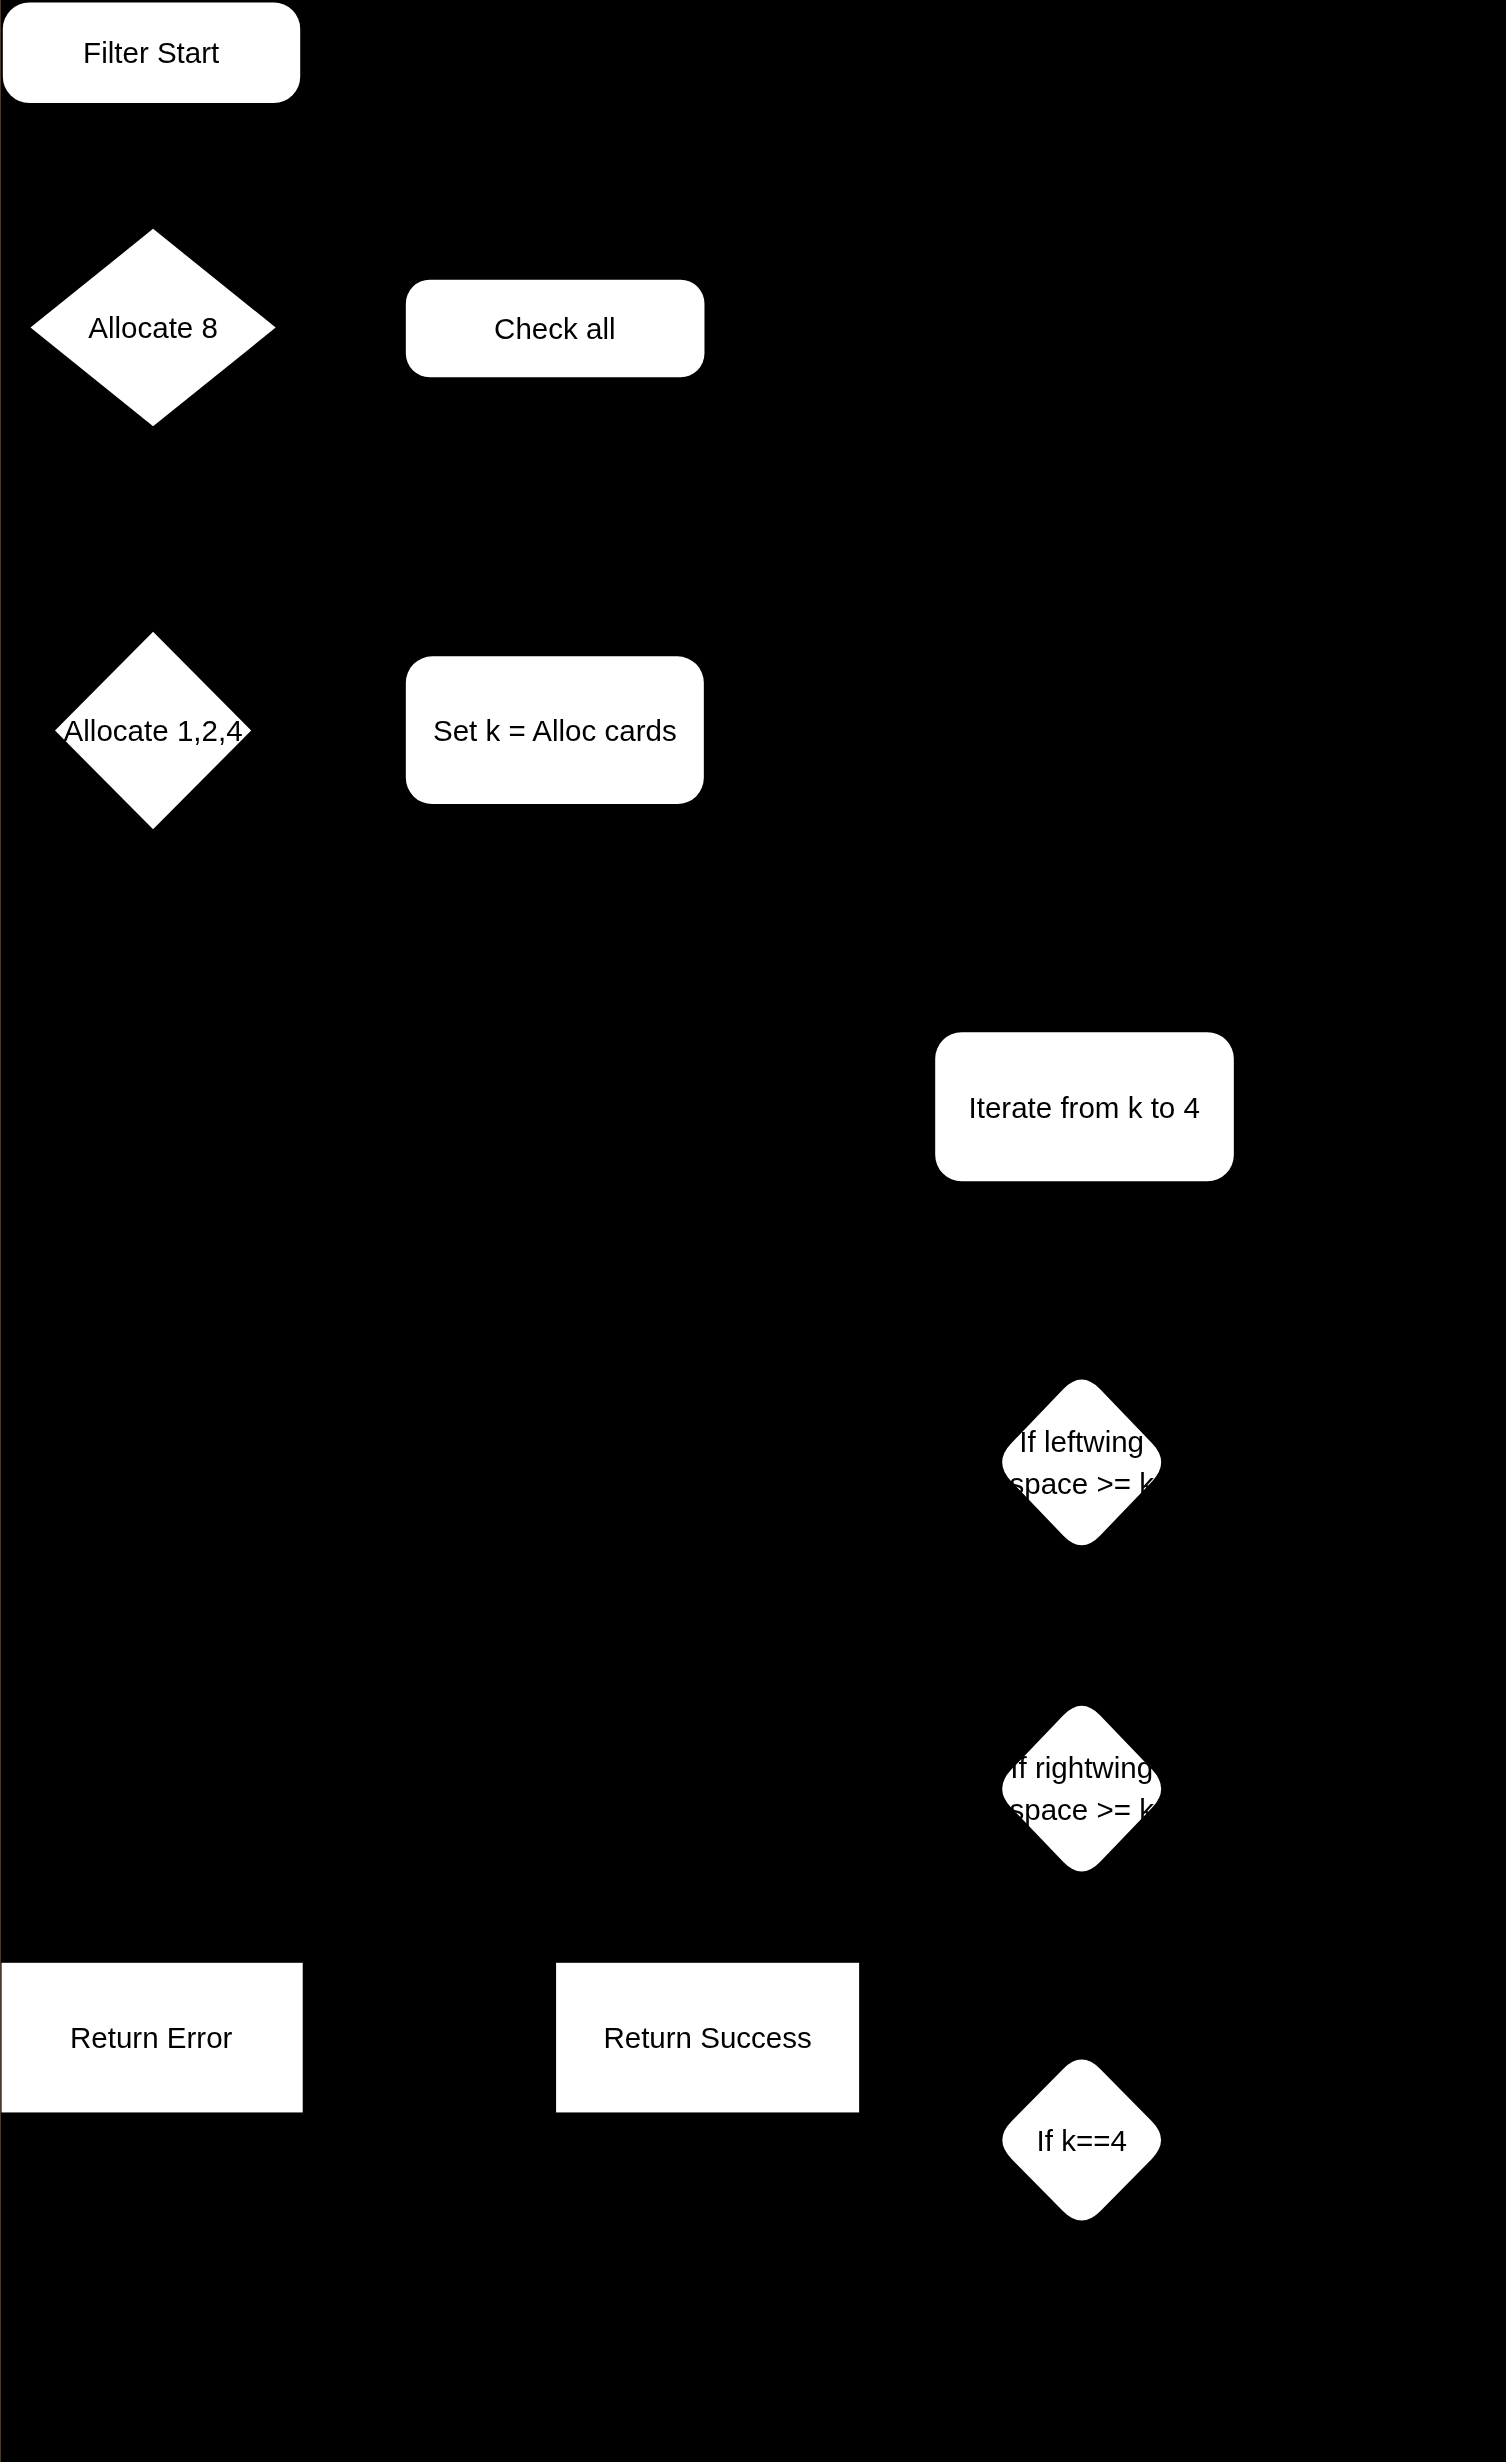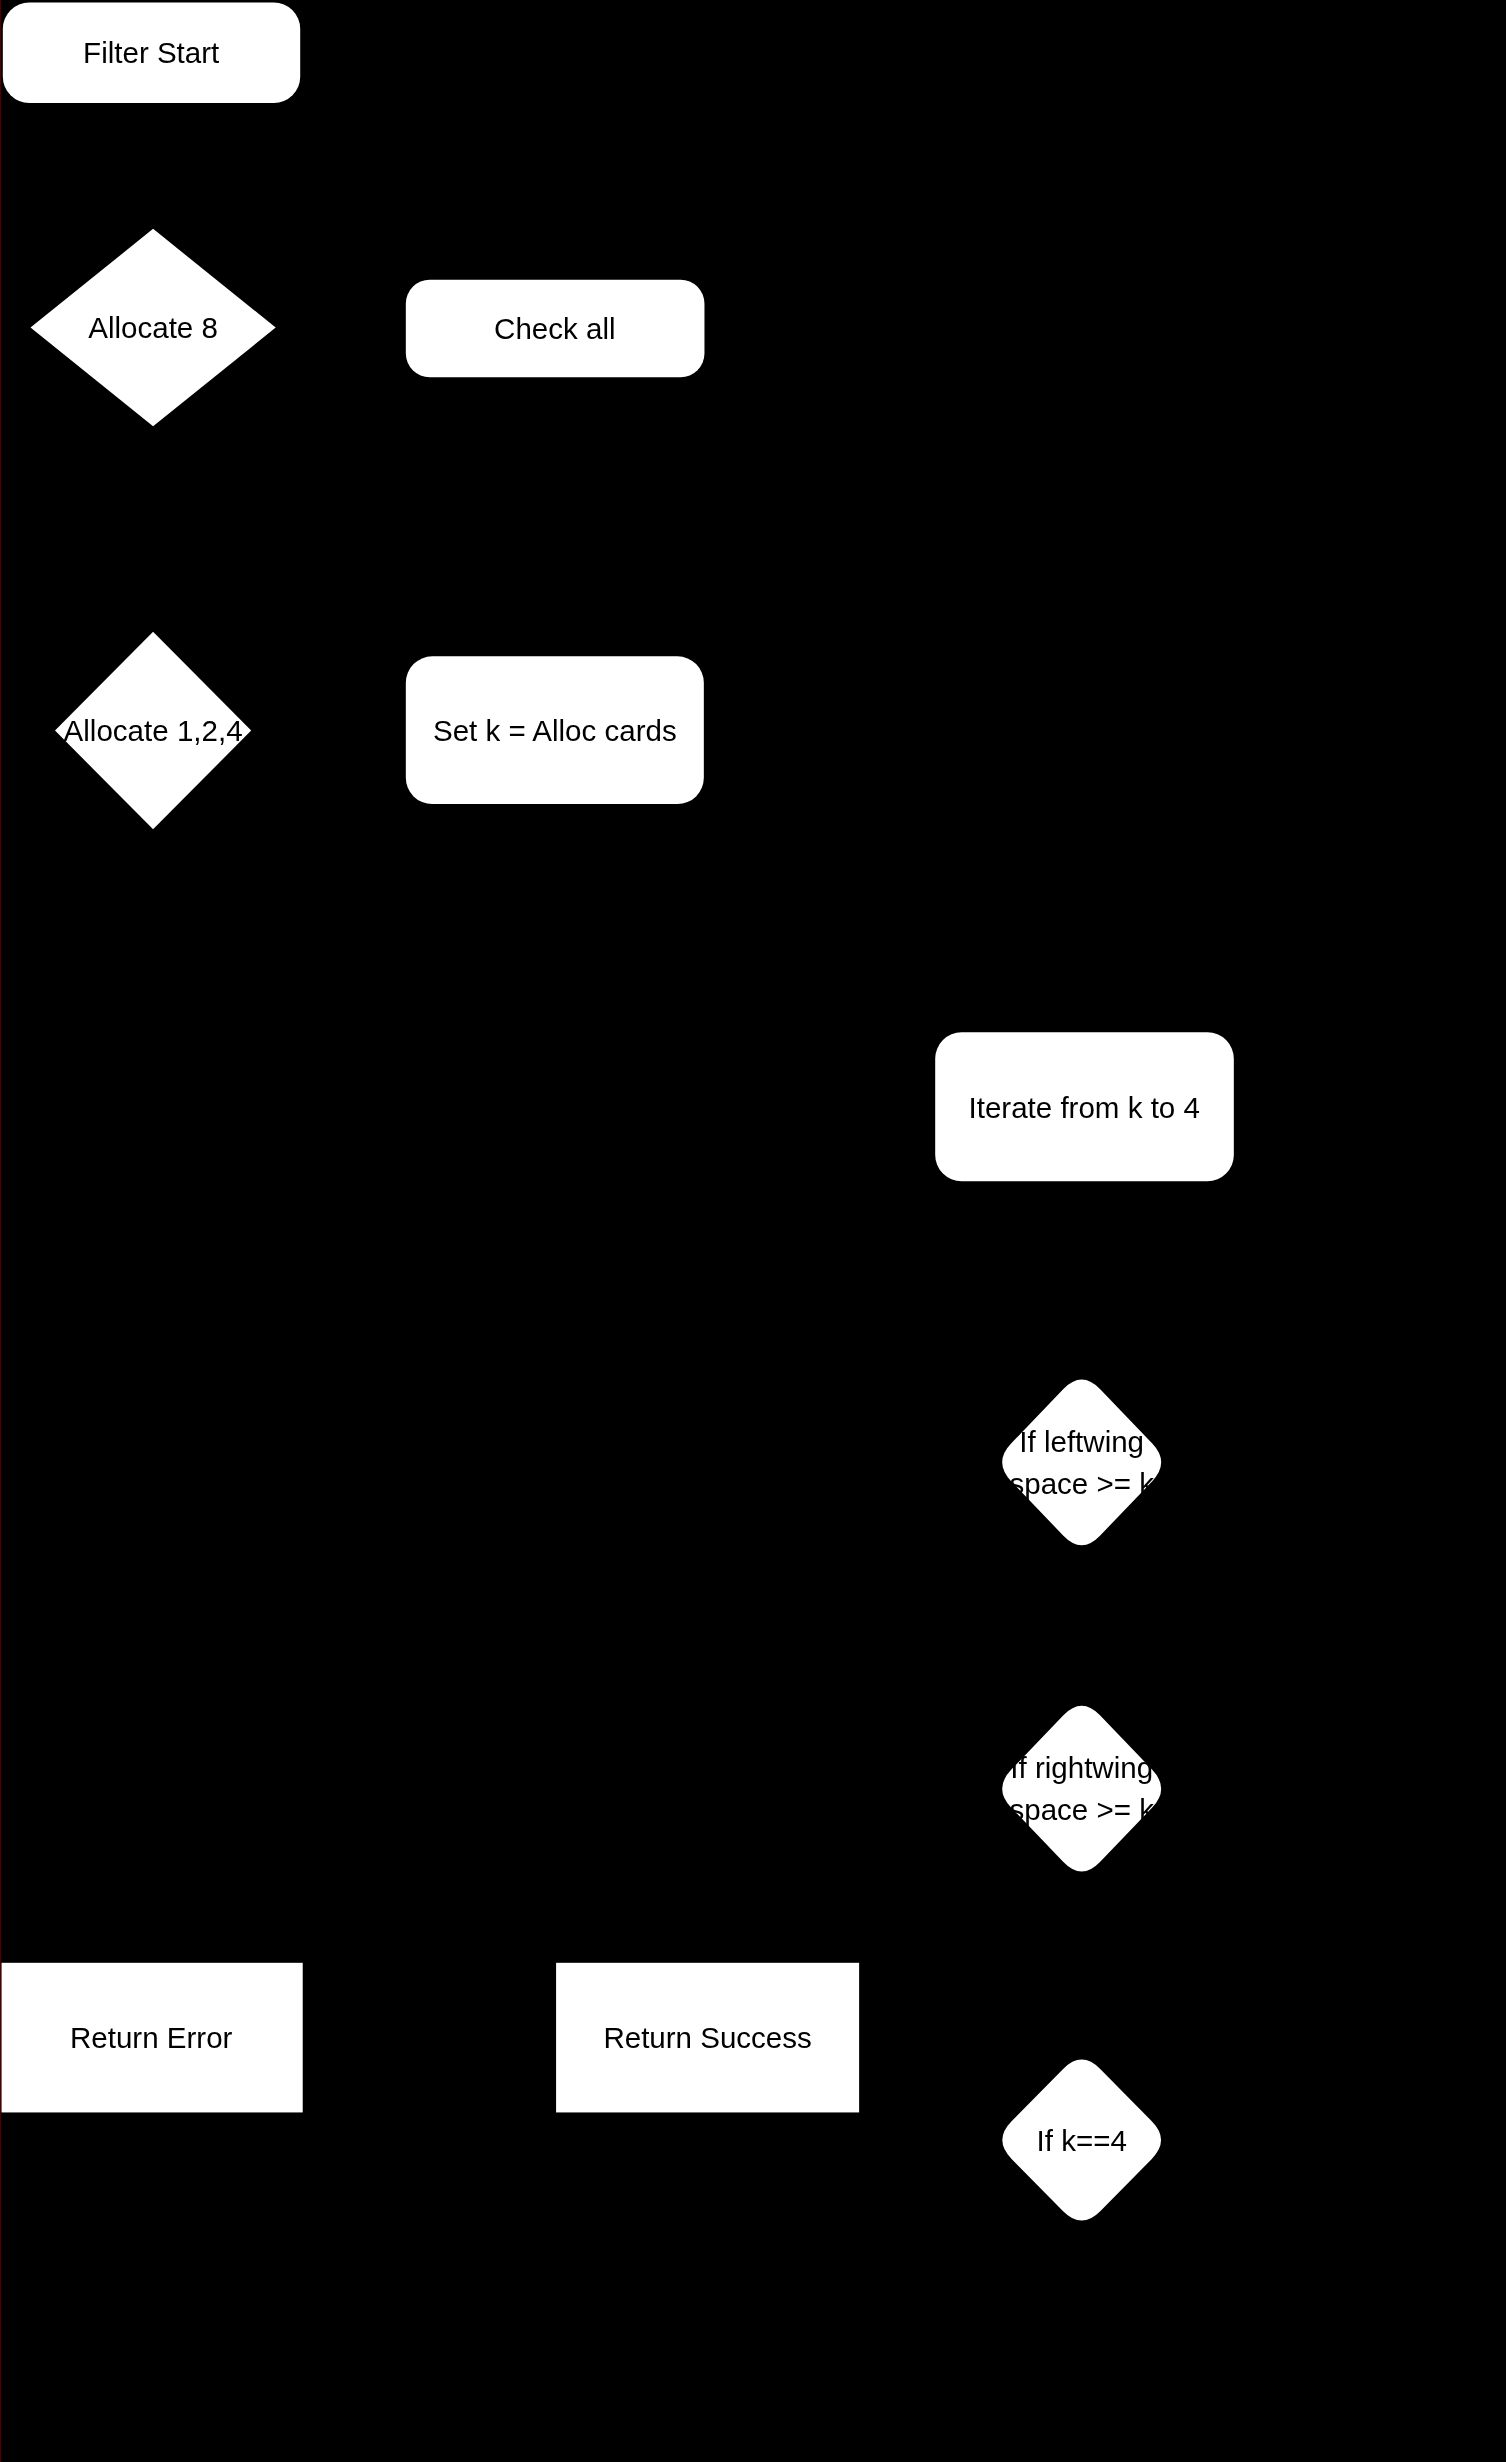--- a/index.html
+++ b/index.html
@@ -4,21 +4,21 @@
 <style>
   html, body {
     margin: 0;
     padding: 0;
     background: #000000;
   }
   .canvas {
     position: relative;
     width: 1507px;
     height: 2462px;
-    background: #b91c1c;
+    background: #fdba74;
     overflow: hidden;
   }
   svg { display: block; }
   .bg { fill: #000000; }
   .shape { fill: #ffffff; stroke: none; }
   .label {
     font-family: "Liberation Sans", sans-serif;
     font-size: 47px;
     fill: #000000;
     text-anchor: middle;

